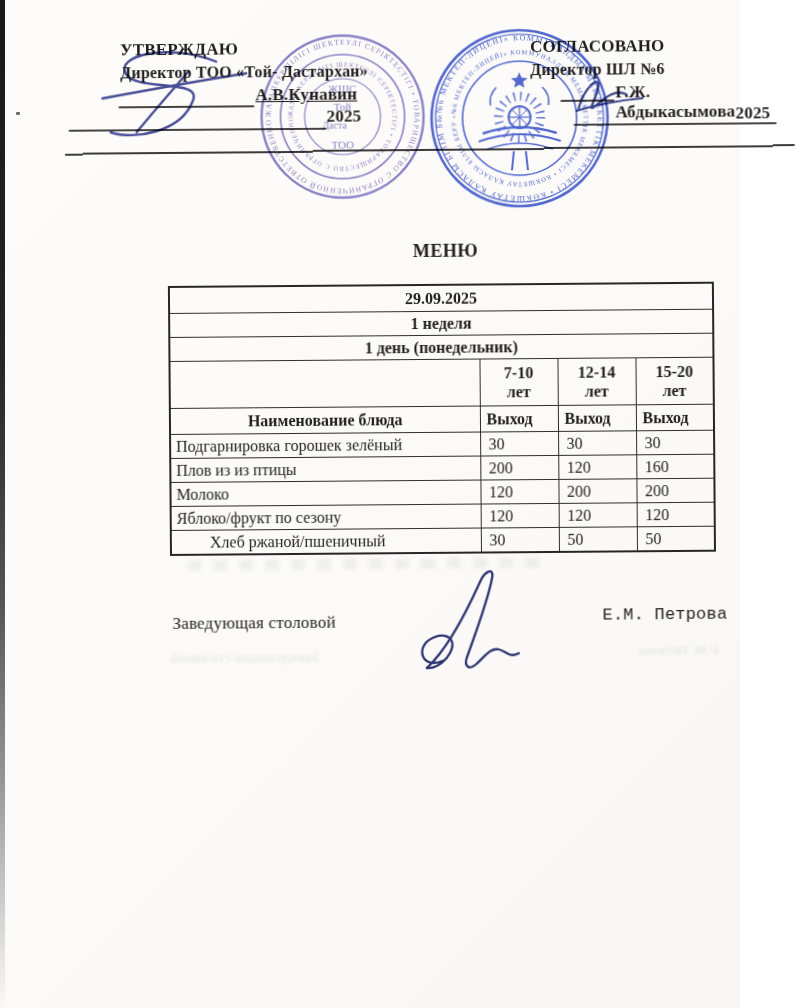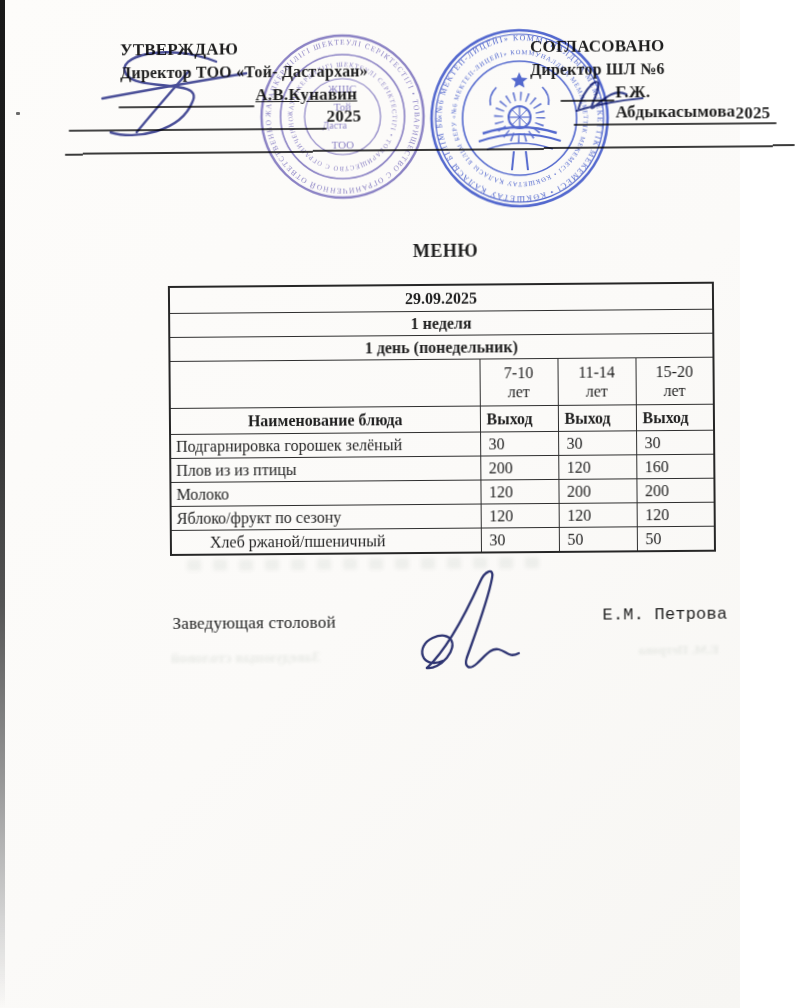--- a/index.html
+++ b/index.html
@@ -37,21 +37,21 @@
   td.center{text-align:center;}
   tr.r-date td{height:25px;}
   tr.r-week td{height:23px;}
   tr.r-day td{height:23px;}
   tr.r-age td{height:46px;}
   tr.r-head td{height:25px;}
   tr.r-data td{height:23px;}
   td.num{padding-left:8px;font-size:16px;margin-top:40px;}
   td.dish{padding-left:5px;font-size:16px;}
   td.dish.indent{padding-left:38px;}
-  .age-cell{line-height:1.2;font-weight:normal;text-align:center;font-size:16px;}
+  .age-cell{line-height:1.2;font-weight:bold;text-align:center;font-size:16px;}
   
   .stamp{position:absolute;mix-blend-mode:multiply;}
   
   .sig{position:absolute;mix-blend-mode:multiply;}
   
   .ghost{
     position:absolute;color:#58705f;opacity:.11;filter:blur(1.6px);
     transform:scaleX(-1);font-size:15px;font-weight:bold;white-space:nowrap;
   }
   .ghost-band{
@@ -168,21 +168,21 @@
         <tr class="r-day">
               <td colspan="4" class="center b">1 день (понедельник)</td>
             </tr>
         <tr class="r-age">
           <td></td>
           <td class="age-cell">
             <div>7-10</div>
             <div>лет</div>
           </td>
           <td class="age-cell">
-            <div>11-14</div>
+            <div>12-14</div>
             <div>лет</div>
           </td>
           <td class="age-cell">
             <div>15-20</div>
             <div>лет</div>
           </td>
         </tr>
         <tr class="r-head">
           <td class="center b">Наименование блюда</td>
           <td class="b" style="padding-left:6px;">Выход</td>

